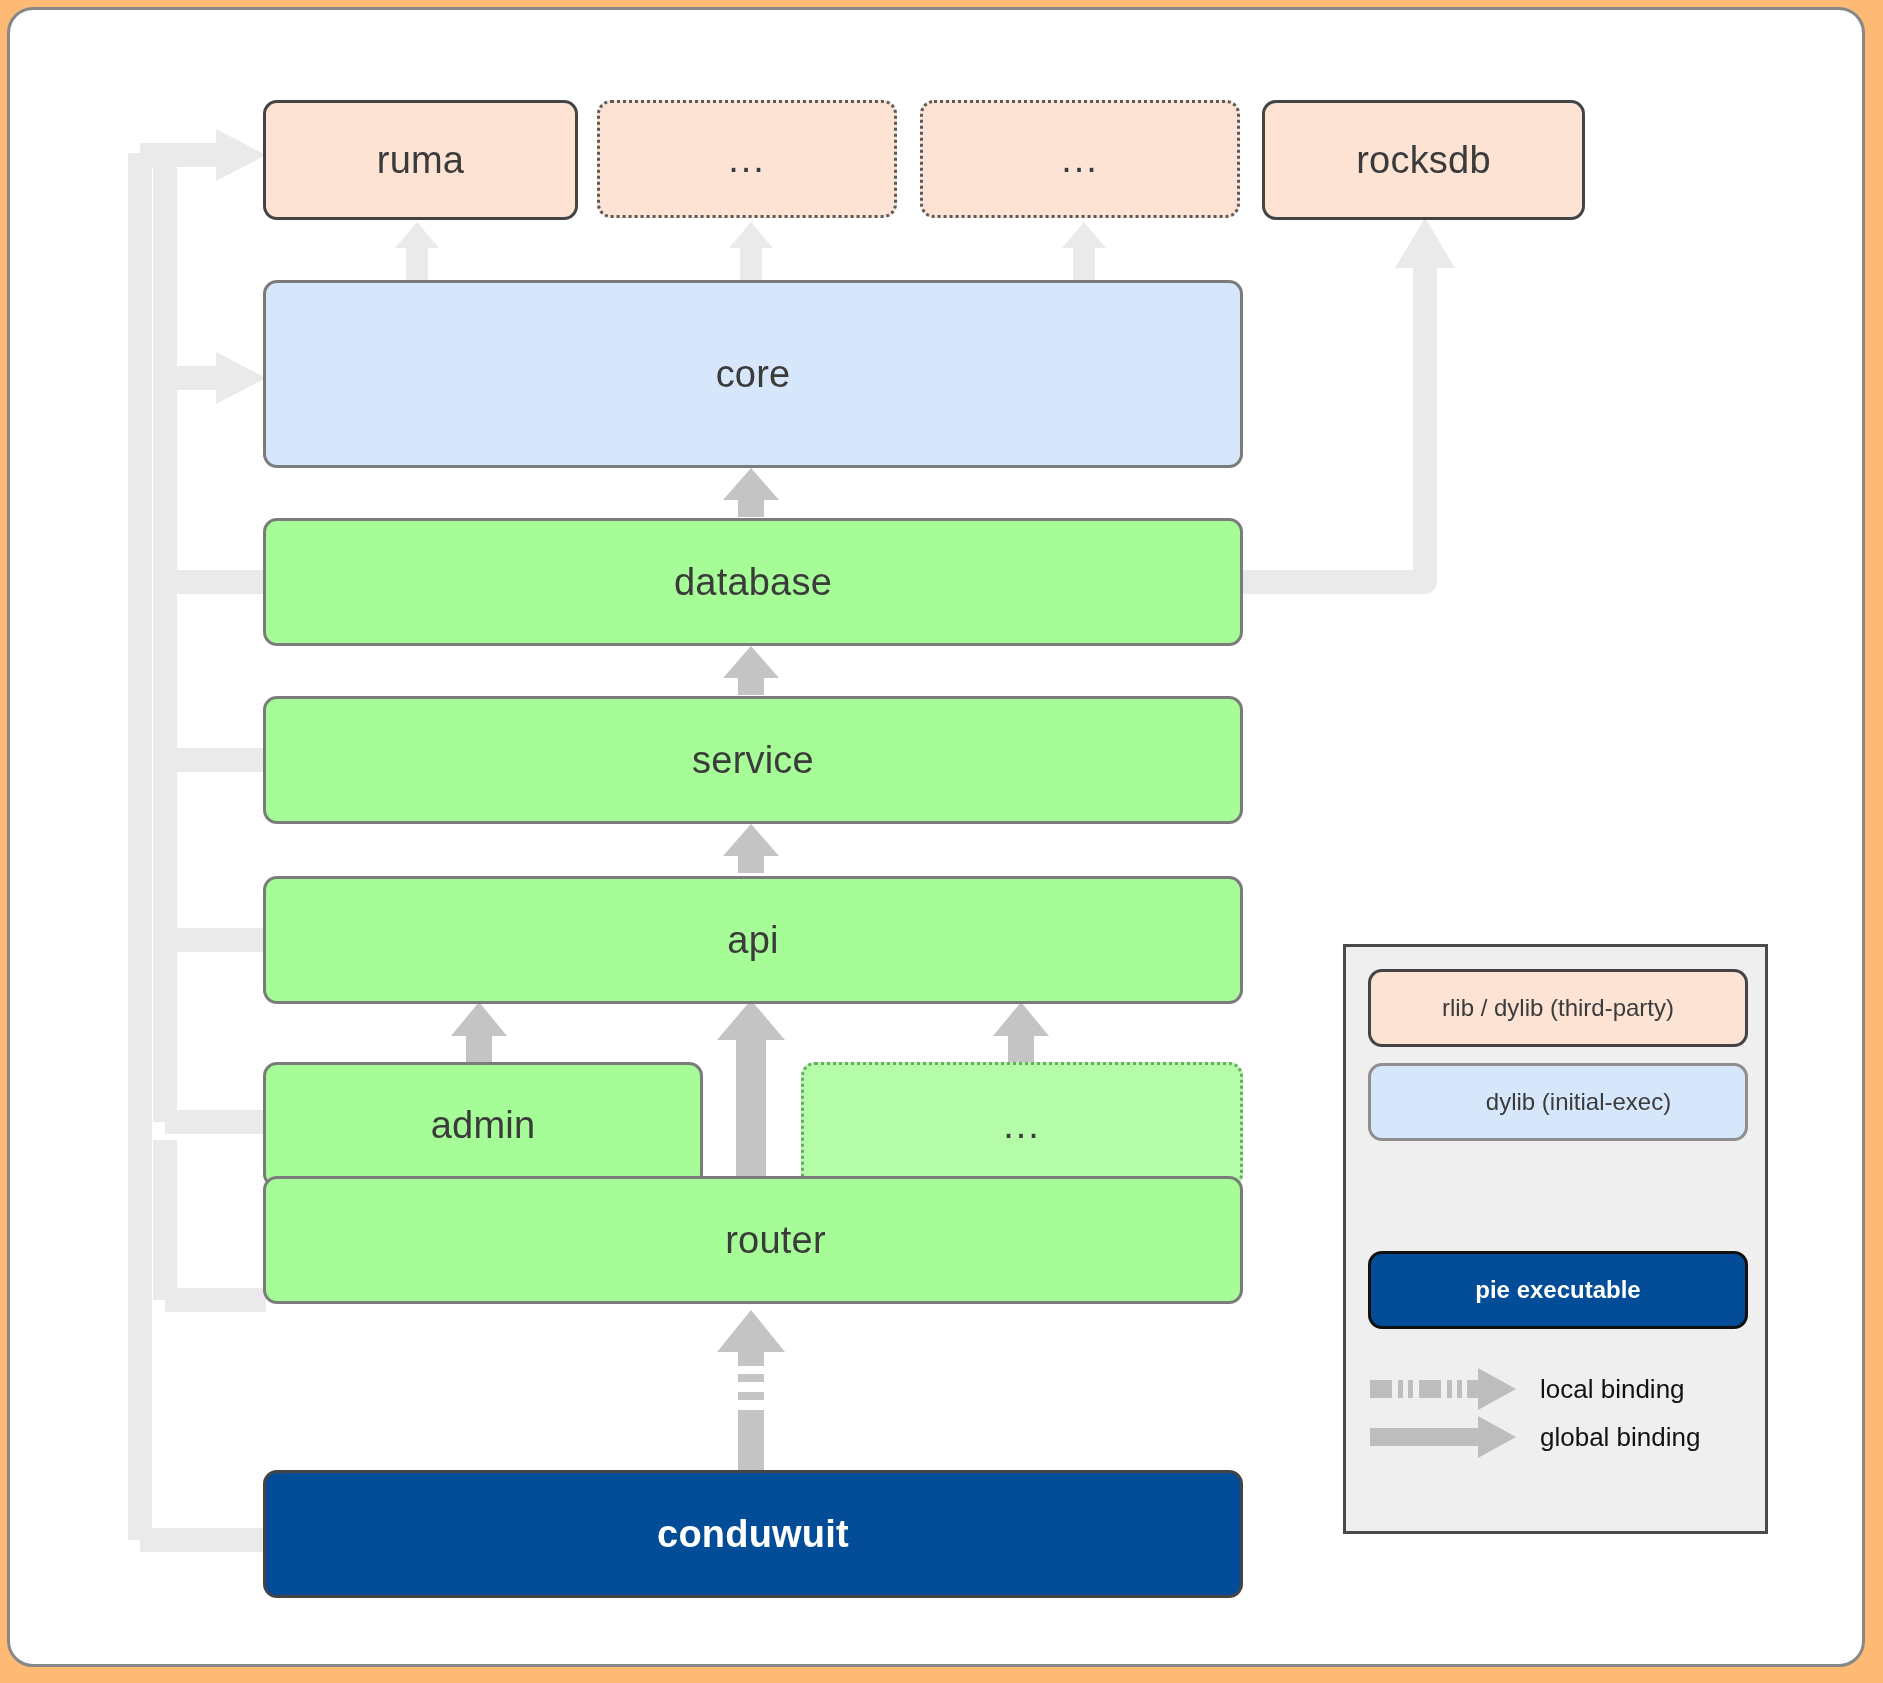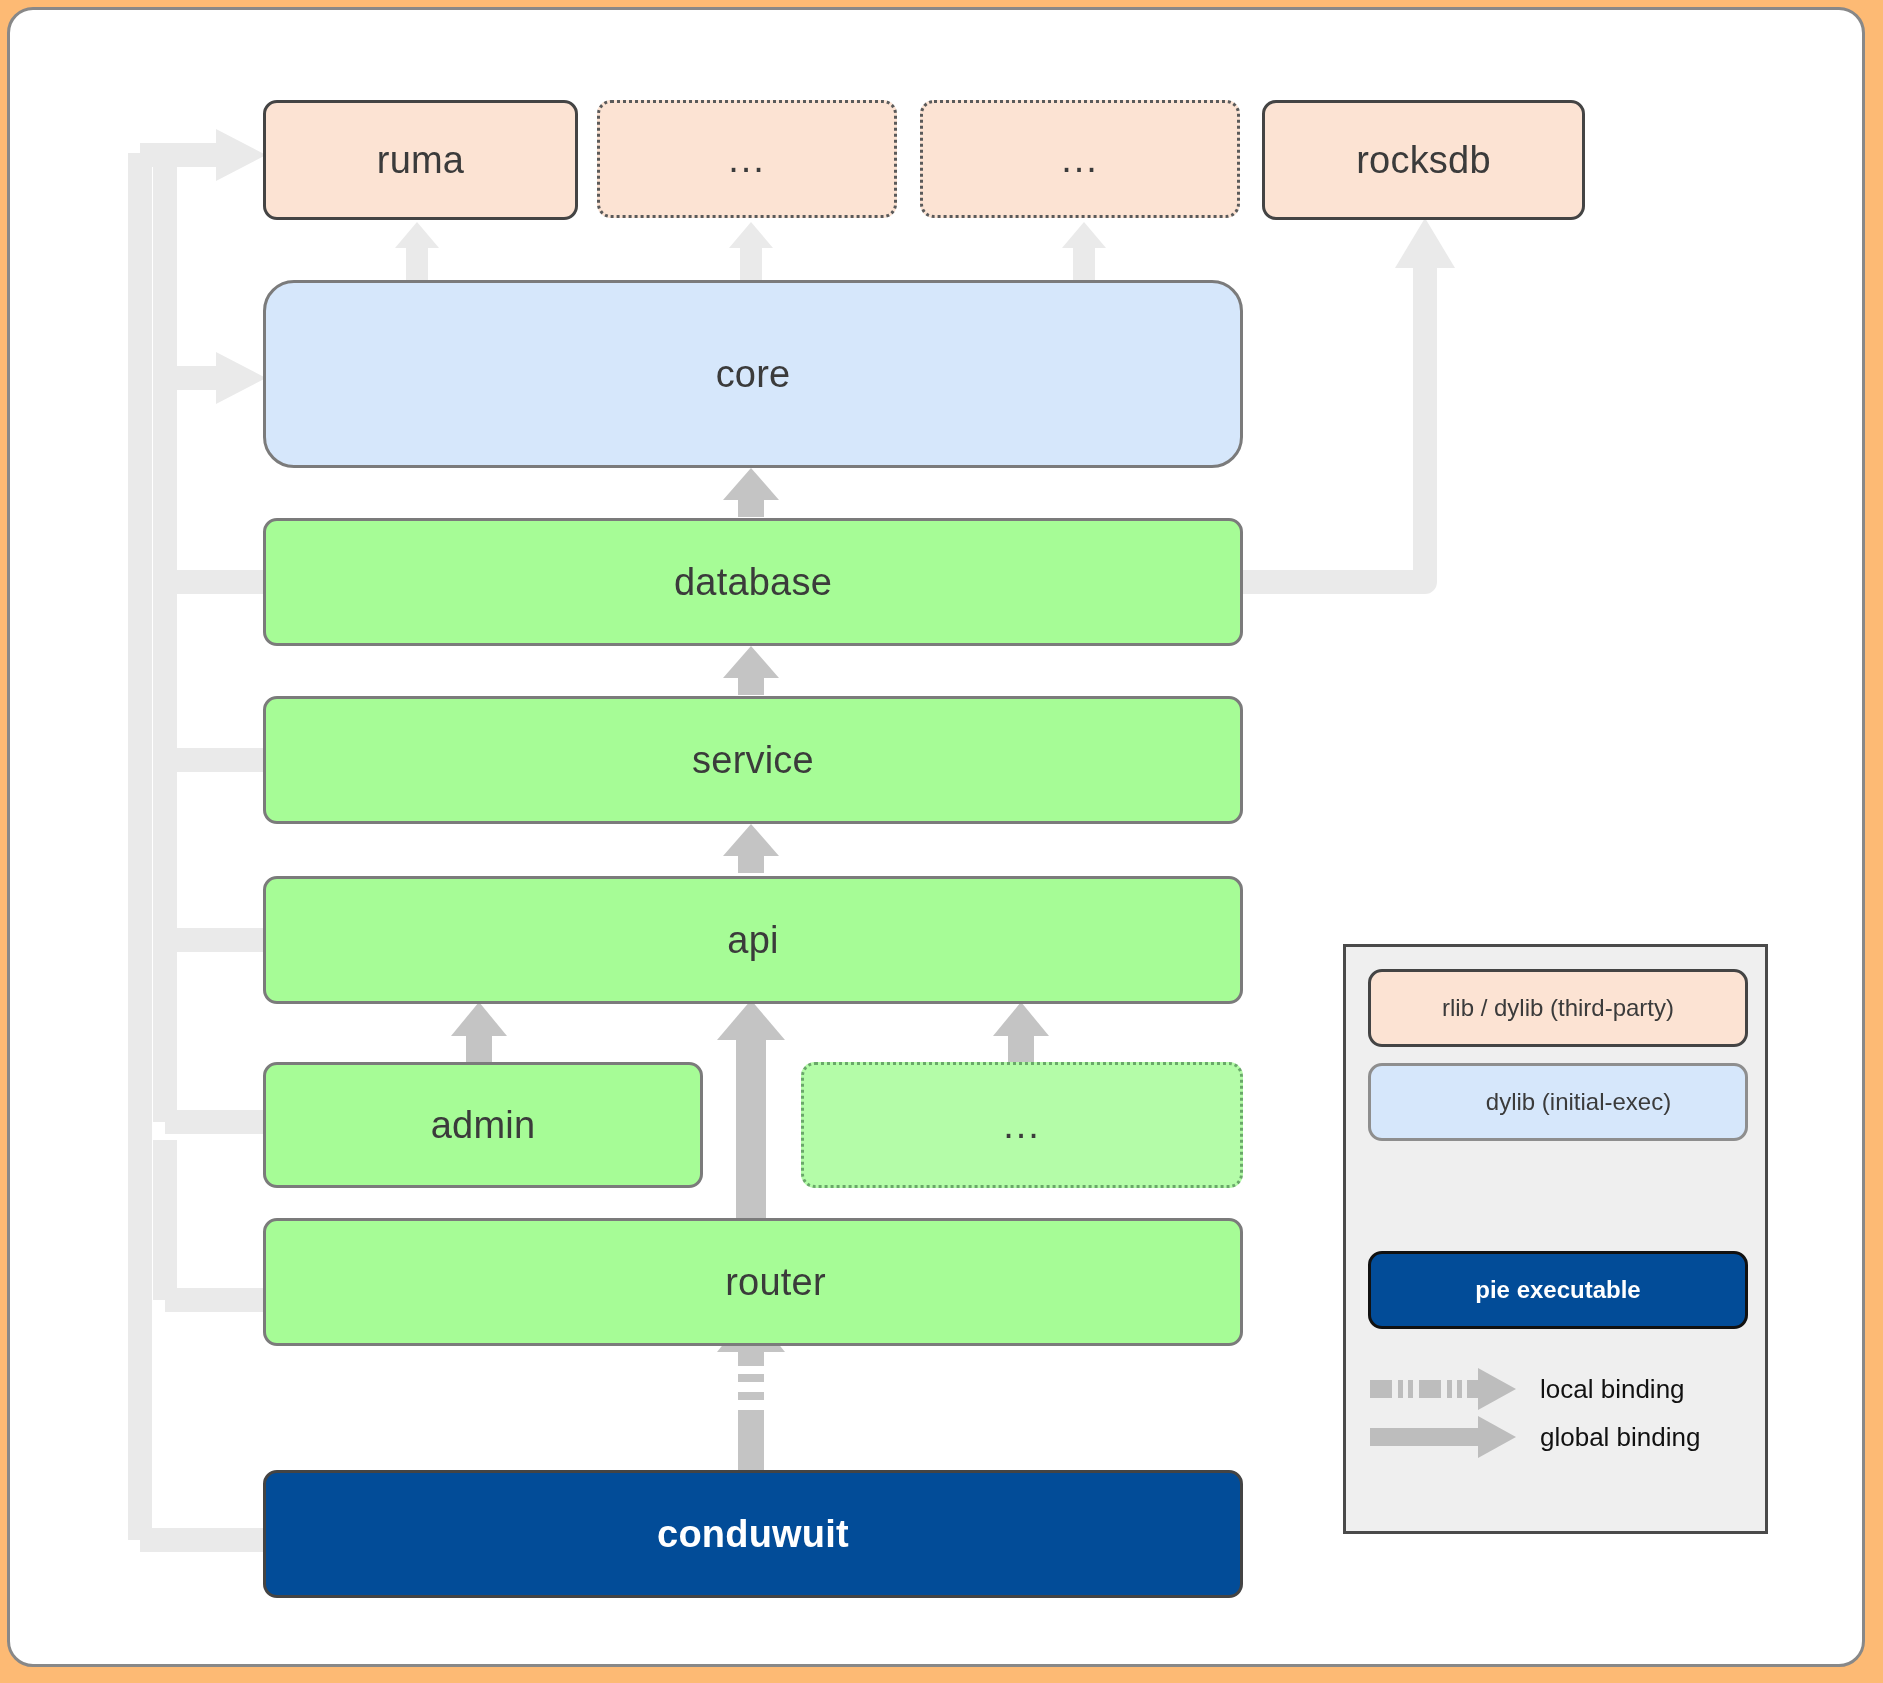--- a/index.html
+++ b/index.html
@@ -43,21 +43,21 @@
     color: #3b3b3b;
     letter-spacing: .2px;
     z-index: 5;
   }
   .node.solid-dark  { border: 3px solid #444444; }
   .node.solid-gray  { border: 3px solid #7b7b7b; }
   .node.dotted      { border: 3px dotted #5a5a5a; }
   .node.dotted-green{ border: 3px dotted #69a869; }
 
   .fill-orange { background: #fce3d3; }
-  .fill-blue   { background: #d6e7fb; border-radius: 31px; }
+  .fill-blue   { background: #d6e7fb; }
   .fill-green  { background: #a6fc96; }
   .fill-green-l{ background: #b4fca8; }
   .fill-navy   { background: #024c98; }
 
   .node.navy-text { color: #ffffff; font-weight: bold; }
   .ellipsis { font-size: 38px; letter-spacing: 2px; }
 
   
   .conn {
     position: absolute;
@@ -256,21 +256,21 @@
   </div>
 
   <div class="node solid-gray fill-green" style="left:263px; top:1062px; width:440px; height:126px;">
     <span>admin</span>
   </div>
 
   <div class="node dotted-green fill-green-l" style="left:801px; top:1062px; width:442px; height:126px;">
     <span class="ellipsis">...</span>
   </div>
 
-  <div class="node solid-gray fill-green" style="left:263px; top:1218px; width:980px; height:128px;padding-left:45px;">
+  <div class="node solid-gray fill-green" style="left:263px; top:1176px; width:980px; height:128px;padding-left:45px;">
     <span>router</span>
   </div>
 
   <div class="node solid-dark fill-navy navy-text" style="left:263px; top:1470px; width:980px; height:128px;">
     <span>conduwuit</span>
   </div>
 
   <div id="legend">
 
     <div class="legend-chip fill-orange" style="top:22px; border:3px solid #444444;">

